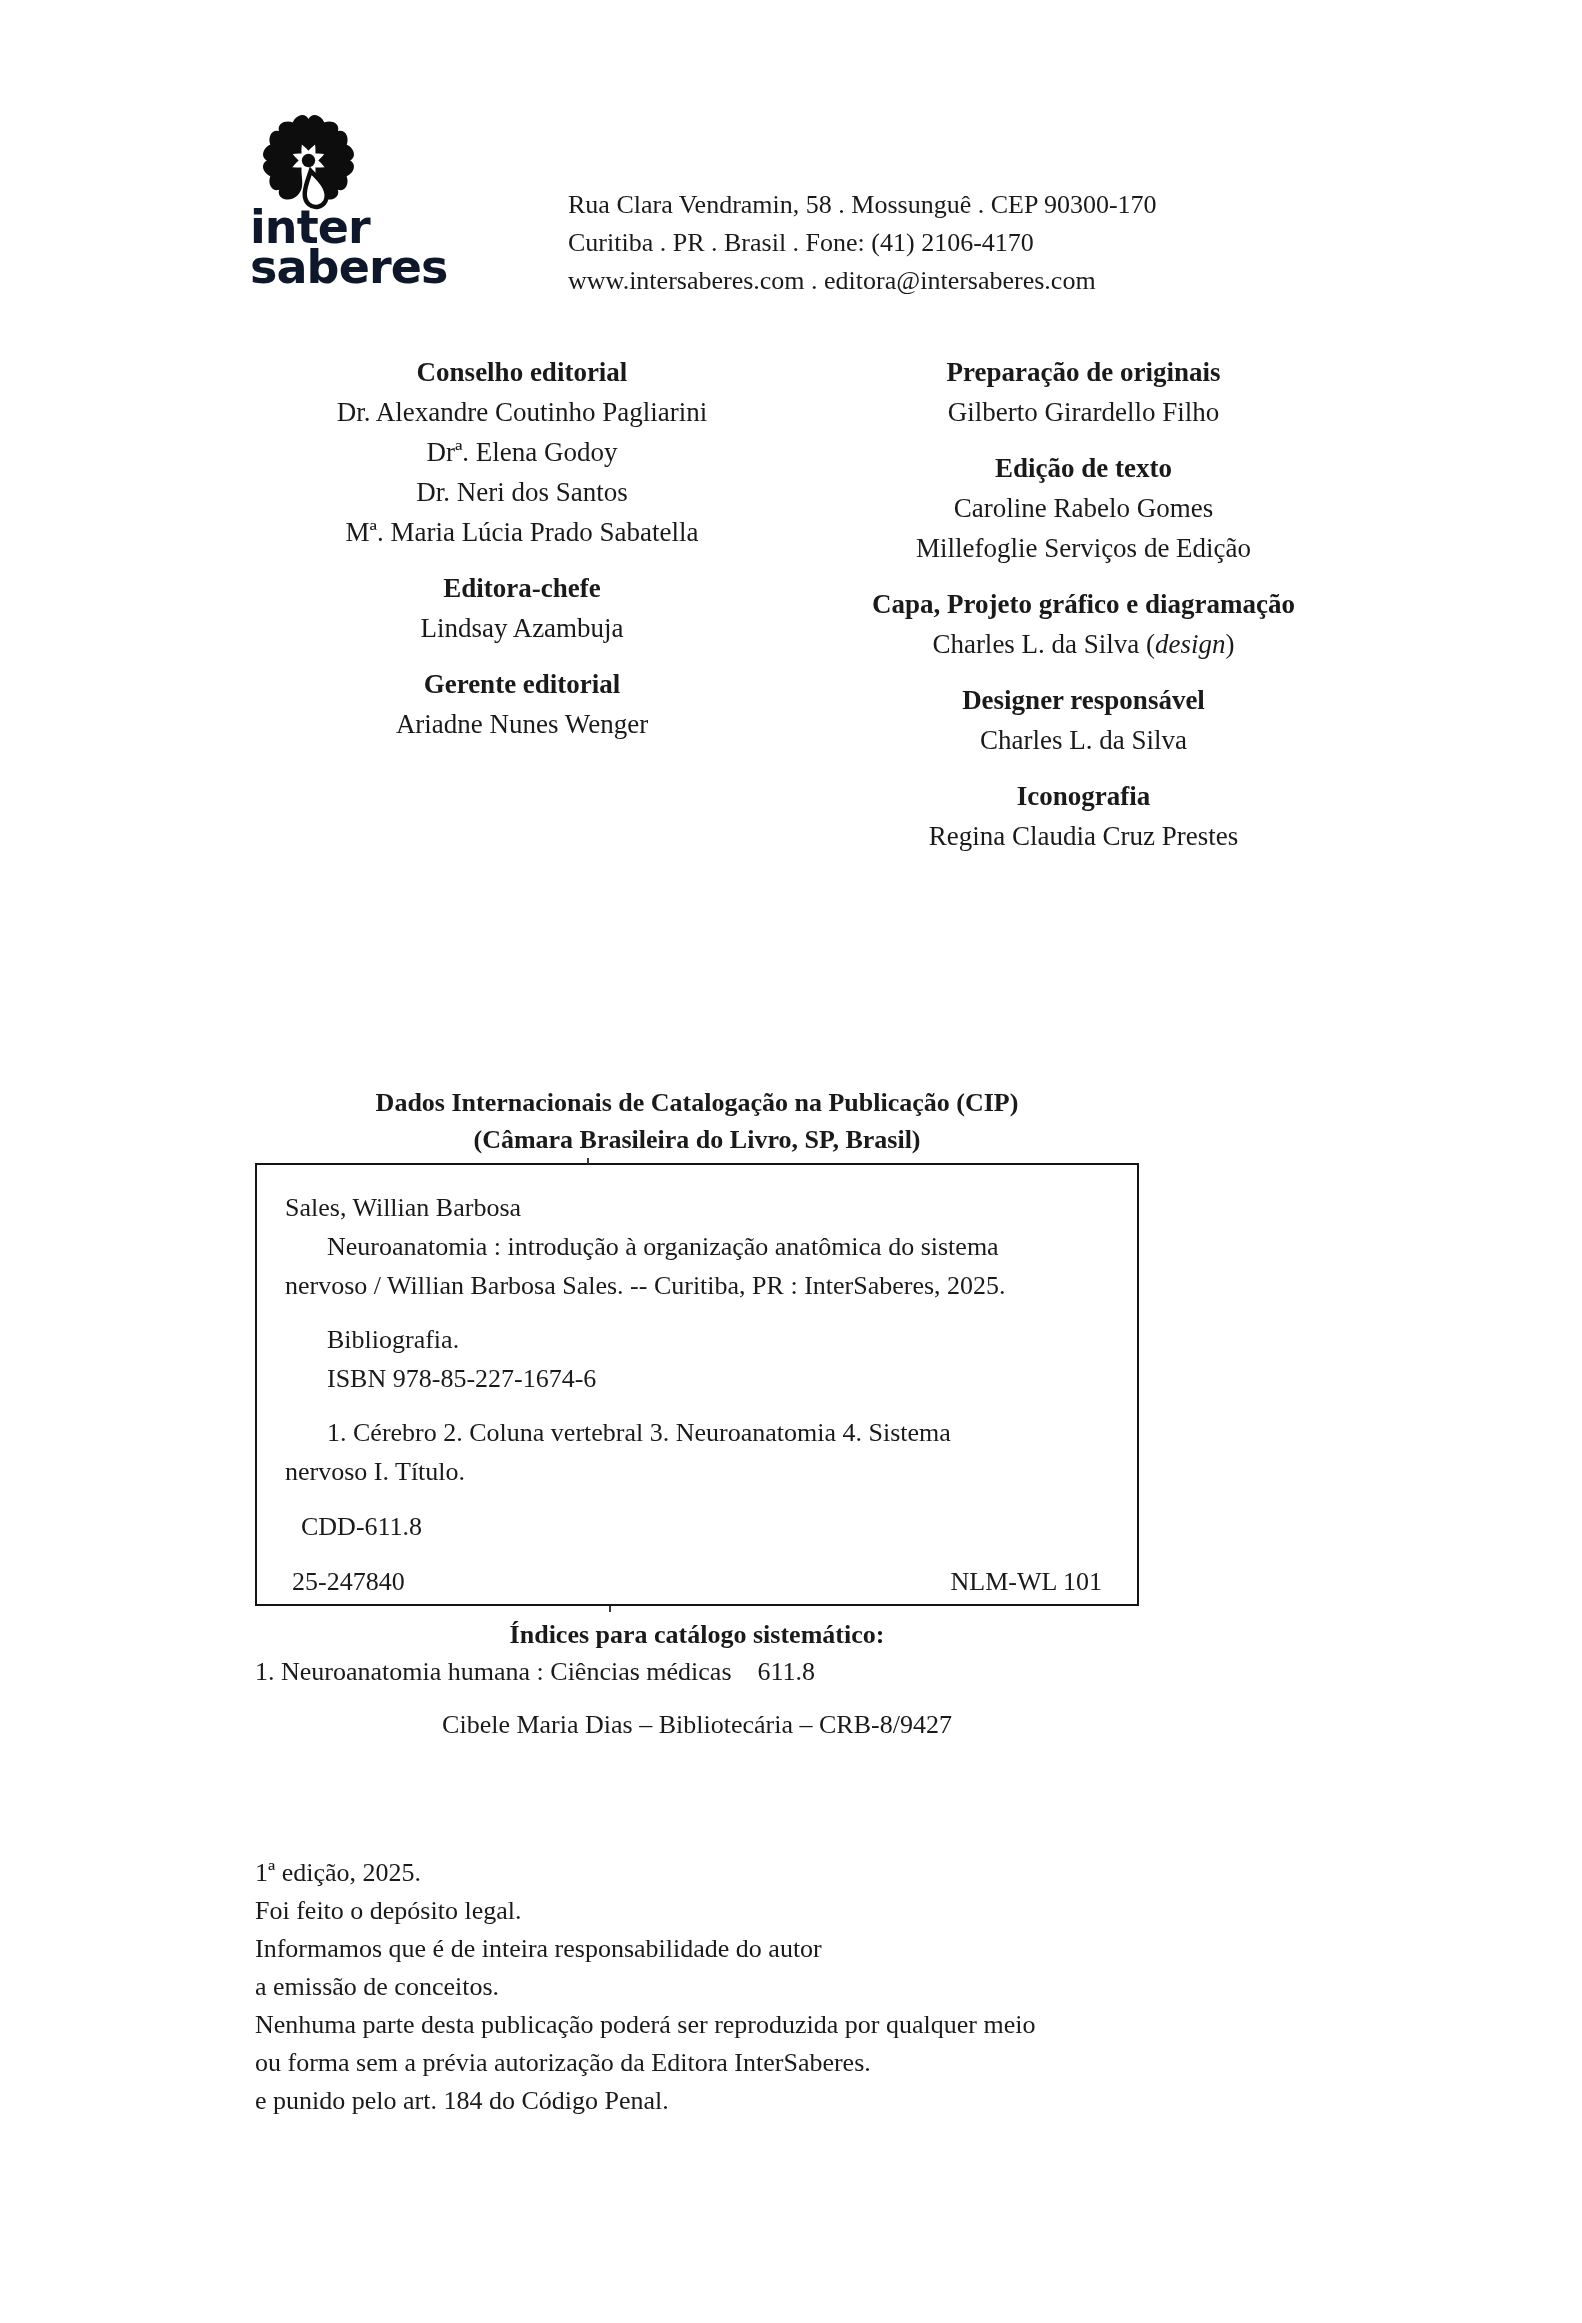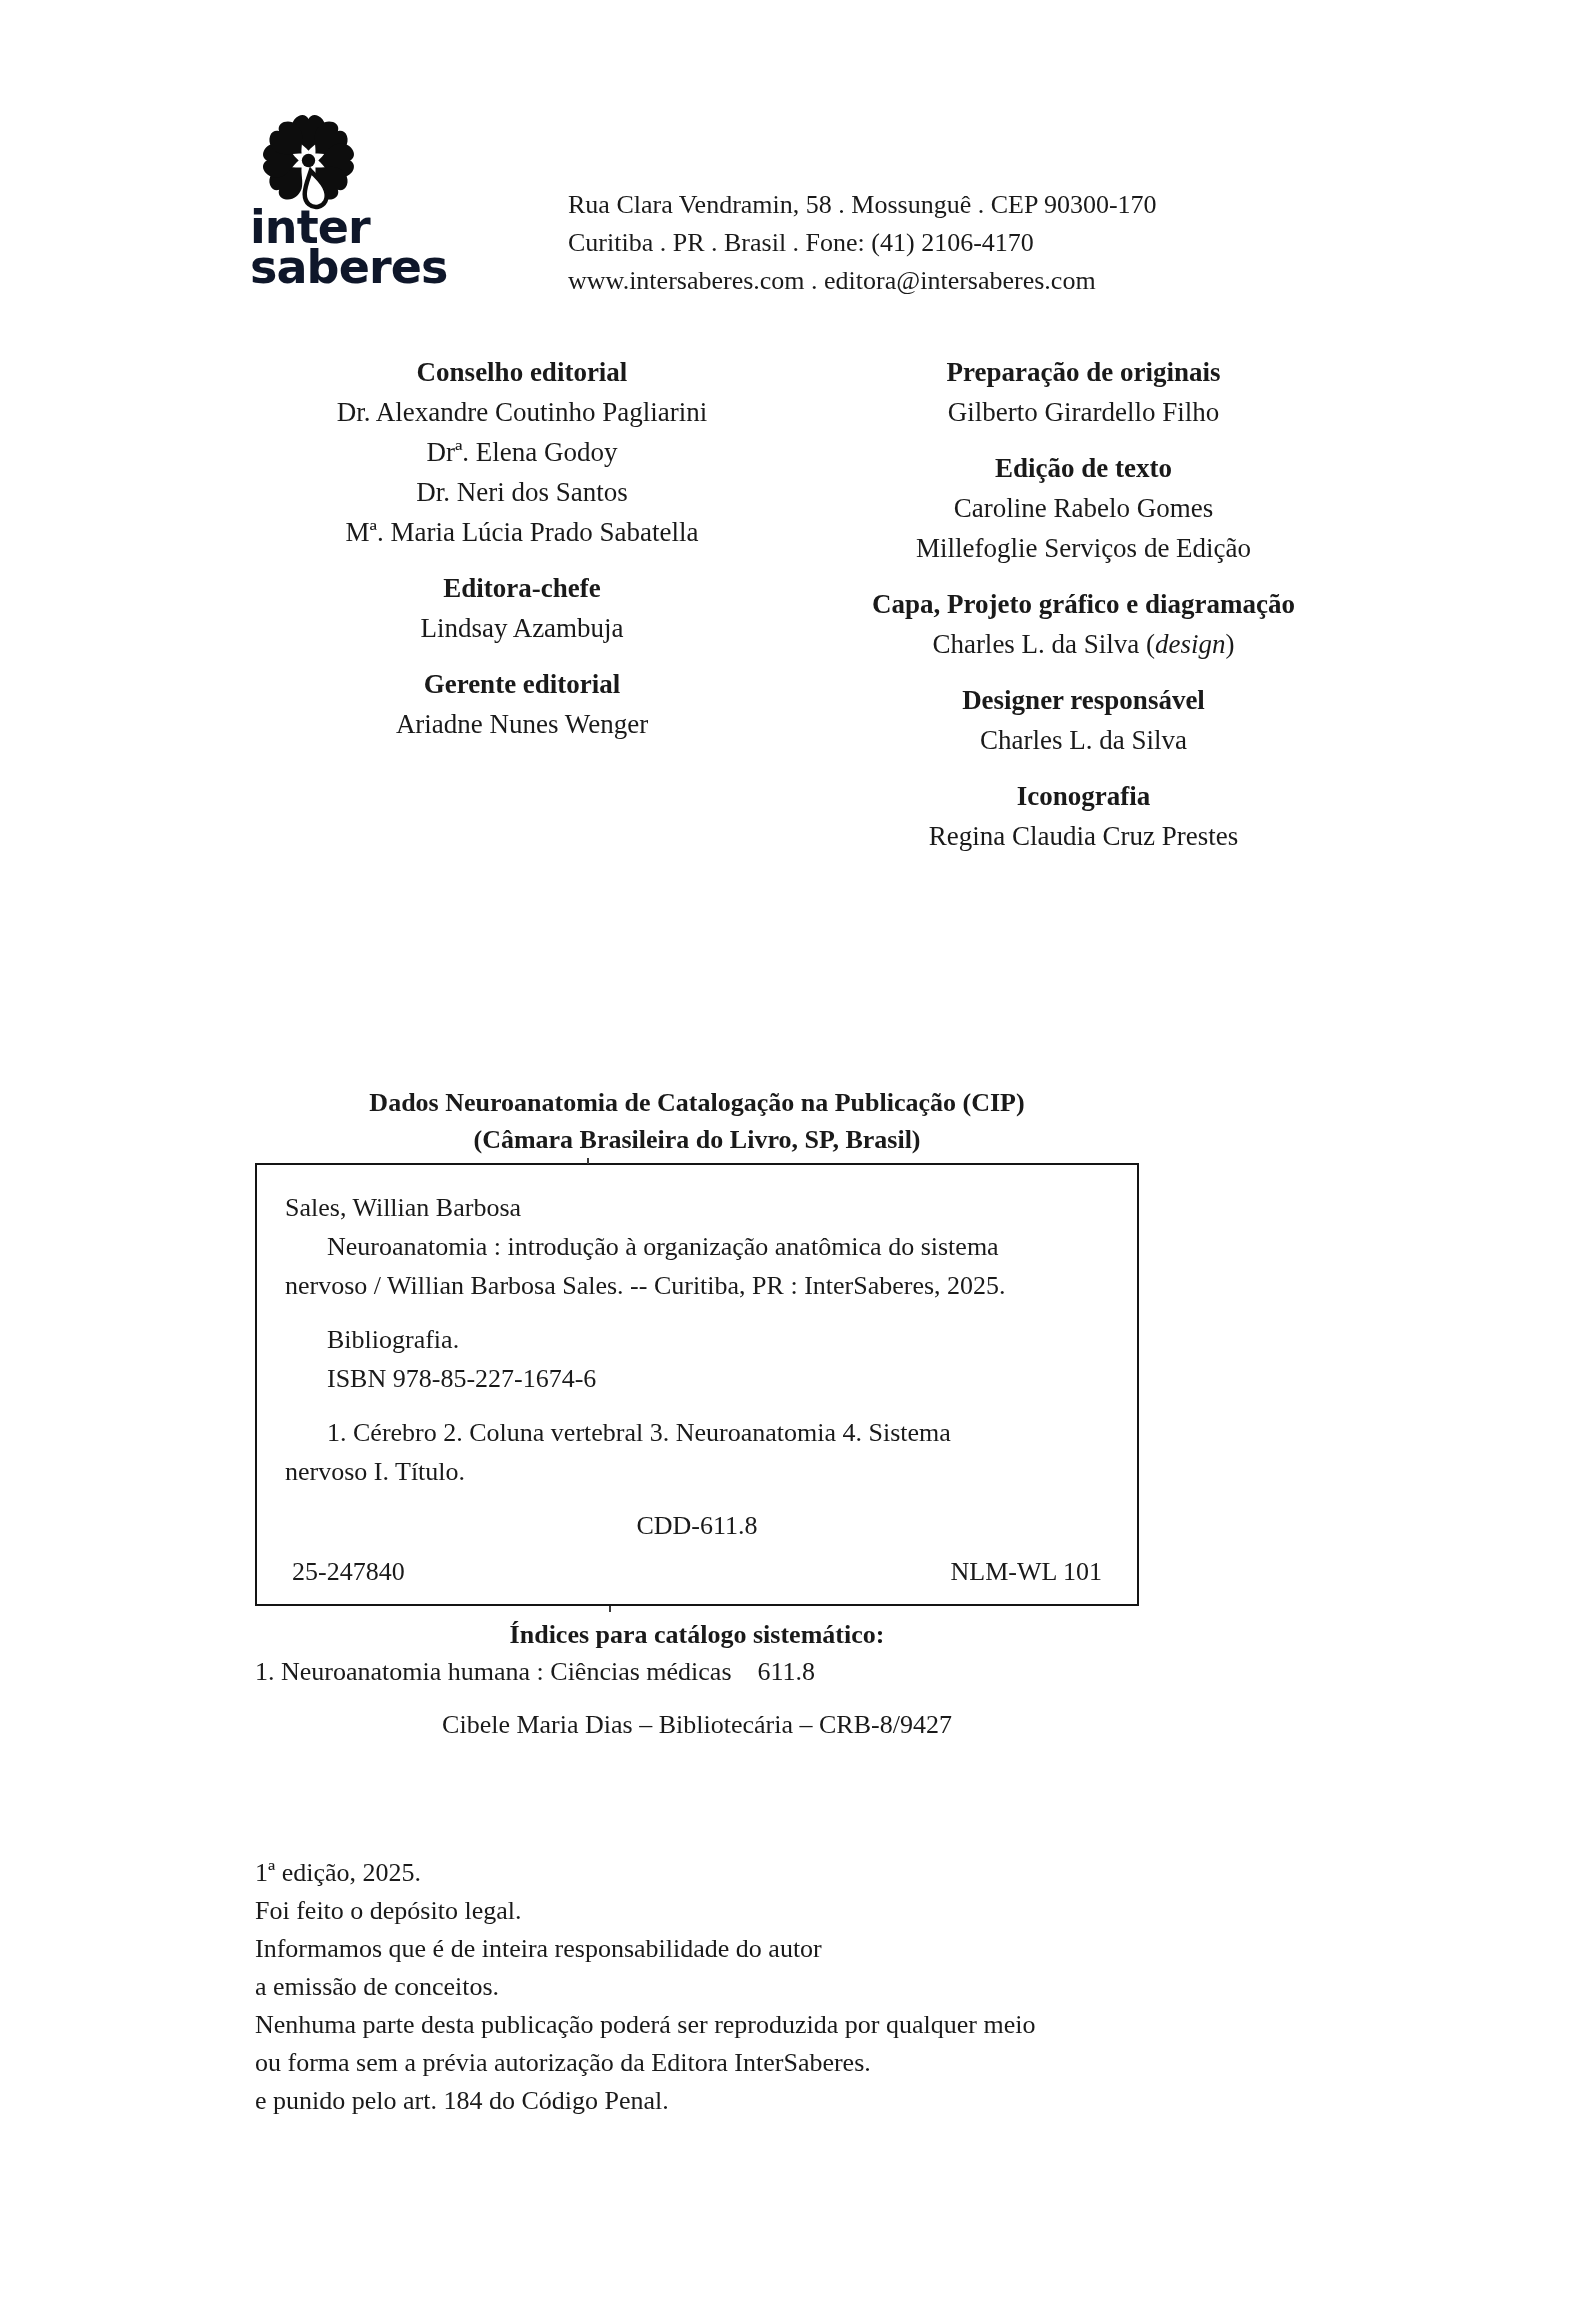--- a/index.html
+++ b/index.html
@@ -97,21 +97,21 @@
     content: "";
     position: absolute;
     bottom: -7.5px;
     left: 40%;
     width: 1.9px;
     height: 5.6px;
     background: #3a3a3a;
   }
   .cip-para { margin: 0 0 15px 0; }
   .ind { padding-left: 42px; }
-  .cip-cdd { text-align: center; margin: 4px; }
+  .cip-cdd { text-align: left; margin: 16px; }
   .cip-codes { display: flex; justify-content: space-between; margin: 7px; }
 
   
   .indices-heading {
     position: absolute;
     left: 255px;
     top: 1616px;
     width: 884px;
     text-align: center;
     font-weight: bold;
@@ -214,21 +214,21 @@
       <div class="credit-title">Designer responsável</div>
       <div>Charles L. da Silva</div>
     </div>
     <div class="credit-block">
       <div class="credit-title">Iconografia</div>
       <div>Regina Claudia Cruz Prestes</div>
     </div>
   </div>
 
   <div class="cip-heading">
-    <div>Dados Neuroanatomia de Catalogação na Publicação (CIP)</div>
+    <div>Dados Internacionais de Catalogação na Publicação (CIP)</div>
     <div>(Câmara Brasileira do Livro, SP, Brasil)</div>
   </div>
 
   <div class="cip-box">
     <div class="cip-para">
       <div>Sales, Willian Barbosa</div>
       <div class="ind">Neuroanatomia : introdução à organização anatômica do sistema</div>
       <div>nervoso / Willian Barbosa Sales. -- Curitiba, PR : InterSaberes, 2025.</div>
     </div>
     <div class="cip-para">

